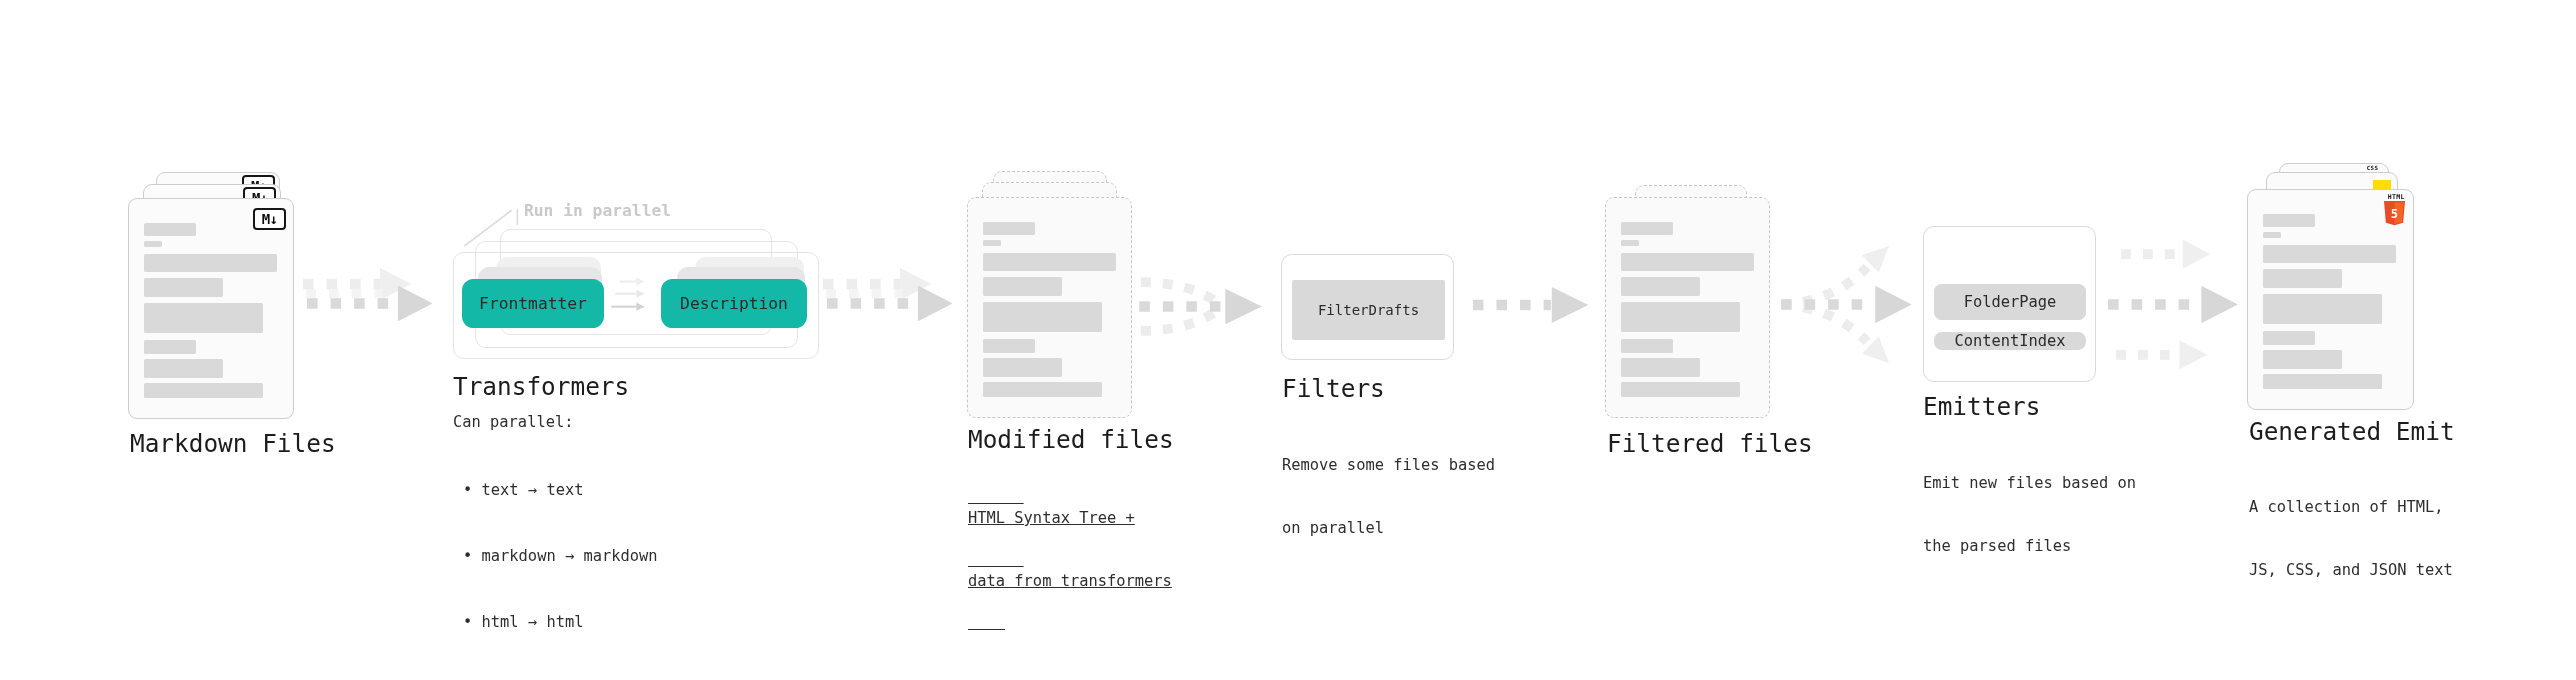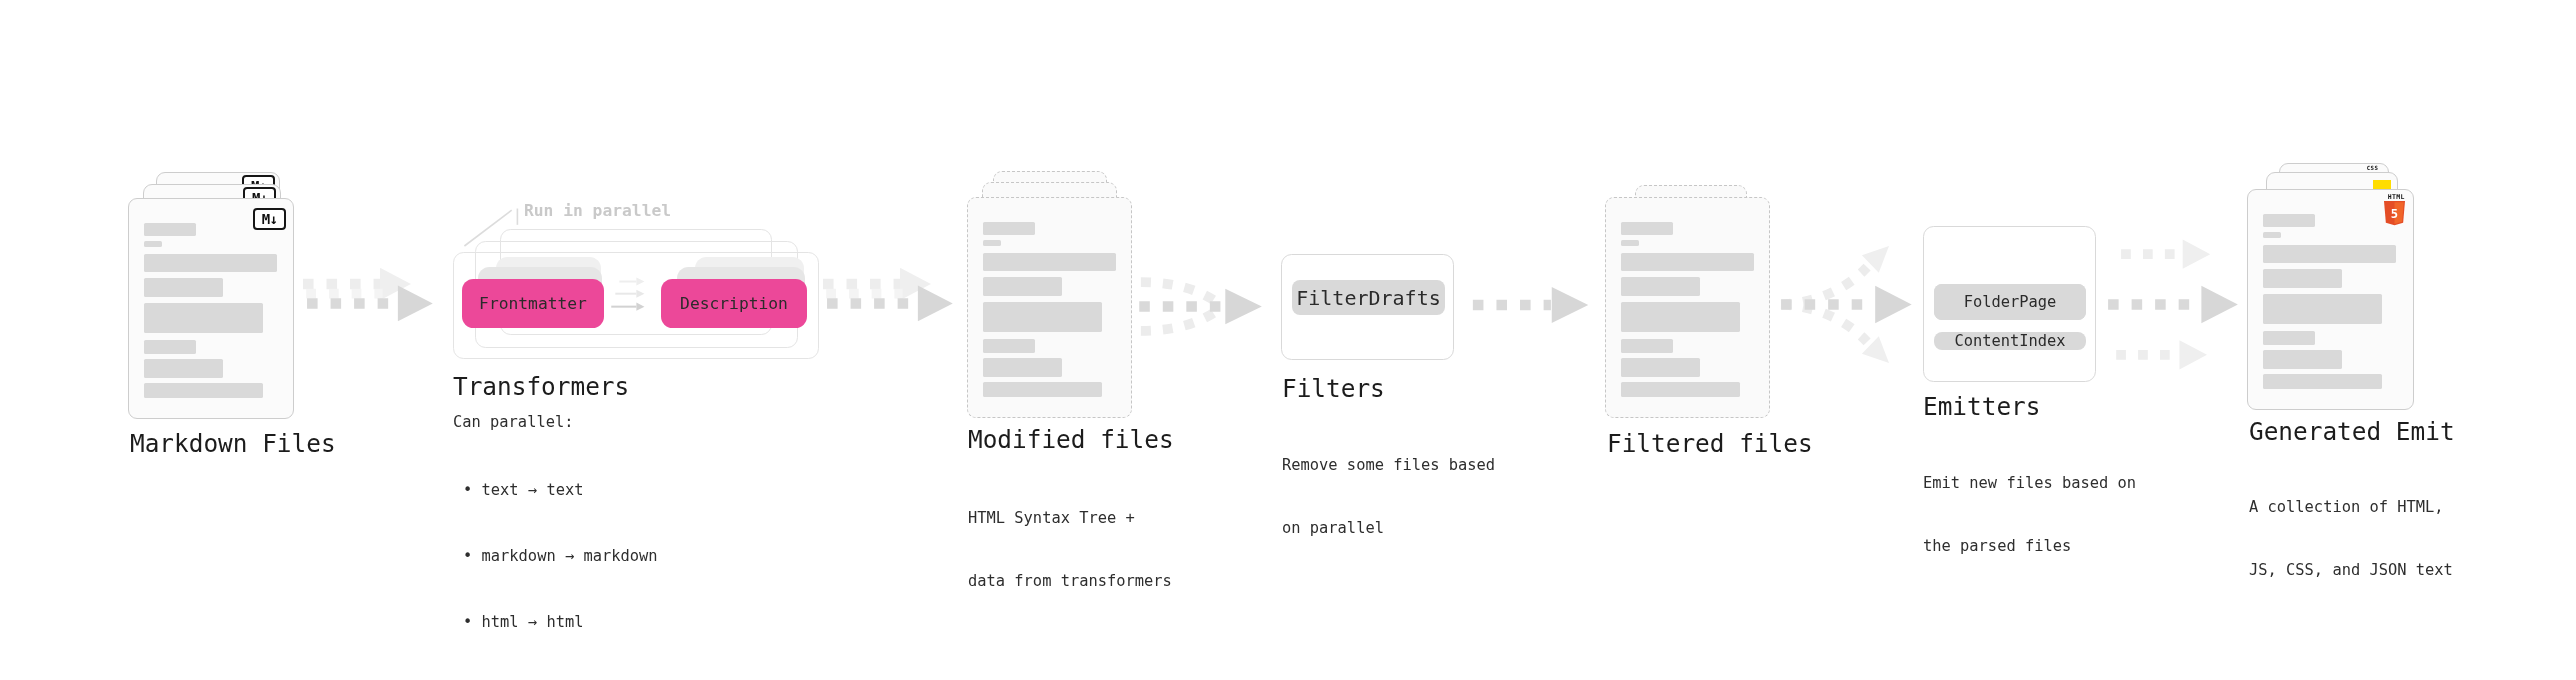--- a/index.html
+++ b/index.html
@@ -17,21 +17,21 @@
   
   .md-badge{
     position:absolute;width:32.5px;height:22px;border:2.4px solid #161616;border-radius:4.1px;
     background:#ffffff;color:#111111;font-weight:bold;font-size:14px;letter-spacing:-0.8px;
     display:flex;align-items:center;justify-content:center;box-sizing:border-box;
   }
   
   .frame{position:absolute;border:1.6px solid #e4e4e4;border-radius:10.6px;box-sizing:border-box;background:transparent;}
   
   .pill{
-    position:absolute;background:#ec4899;border-radius:11.4px;color:#2b2b2b;
+    position:absolute;background:#14b8a6;border-radius:11.4px;color:#2b2b2b;
     display:flex;align-items:center;justify-content:center;font-size:16.3px;white-space:pre;
   }
   .ghost1{background:#e6e6e6;}
   .ghost2{background:#f0f0f0;}
   
   .panel{position:absolute;border:1.6px solid #d9d9d9;border-radius:10.6px;background:#ffffff;box-sizing:border-box;}
   .panel-pill{
     position:absolute;background:#d9d9d9;border-radius:8.1px;color:#2b2b2b;
     display:flex;align-items:center;justify-content:center;font-size:15.4px;white-space:pre;
   }
@@ -135,36 +135,36 @@
         <div class="bar" style="top: 24.4px; width: 52px; height: 13px;"></div>
         <div class="bar" style="top: 42px; width: 18px; height: 5.7px;"></div>
         <div class="bar" style="top: 55px; width: 133px; height: 18px;"></div>
         <div class="bar" style="top: 79px; width: 79px; height: 18.7px;"></div>
         <div class="bar" style="top: 104px; width: 119px; height: 30px;"></div>
         <div class="bar" style="top: 141px; width: 52px; height: 14px;"></div>
         <div class="bar" style="top: 160px; width: 79px; height: 18.7px;"></div>
         <div class="bar" style="top: 184px; width: 119px; height: 14.6px;"></div>
       </div>
     <div class="h" style="left:968px;top:424px;">Modified files</div>
-    <div class="d" style="left:968px;top:466px;">
+    <div class="d" style="left:968px;top:466px;text-decoration:underline;">
       <div>HTML Syntax Tree +</div>
       <div>data from transformers</div>
     </div>
   </div>
 
   <svg style="left:1136px;top:274px;" width="138" height="65" viewBox="0 0 170 80">
     <path d="M6,10 Q68,10 104,38" stroke="#ececec" stroke-width="12" stroke-dasharray="12 15" fill="none"></path>
     <path d="M6,70 Q68,70 104,42" stroke="#ececec" stroke-width="12" stroke-dasharray="12 15" fill="none"></path>
     <line x1="4" y1="40" x2="108" y2="40" stroke="#d9d9d9" stroke-width="13" stroke-dasharray="13 16"></line>
     <polygon points="110,18 155,40 110,62" fill="#d7d7d7"></polygon>
   </svg>
 
   <div>
     <div class="panel" style="left:1281px;top:254px;width:173px;height:106px;"></div>
-    <div class="panel-pill" style="left:1292px;top:280px;width:153px;height:35px;border-radius:8px;font-size:20px;">FilterDrafts</div>
+    <div class="panel-pill" style="left:1292px;top:280px;width:153px;height:60px;border-radius:2px;font-size:14px;">FilterDrafts</div>
     <div class="h" style="left:1282px;top:373px;">Filters</div>
     <div class="d" style="left:1282px;top:413px;">
       <div>Remove some files based</div>
       <div>on parallel</div>
     </div>
   </div>
 
   <svg style="left:1468px;top:282px;" width="126" height="46" viewBox="0 0 155 56">
     <line x1="6" y1="28" x2="102" y2="28" stroke="#d9d9d9" stroke-width="13" stroke-dasharray="13 16"></line>
     <polygon points="103,6 148,28 103,50" fill="#d7d7d7"></polygon>

